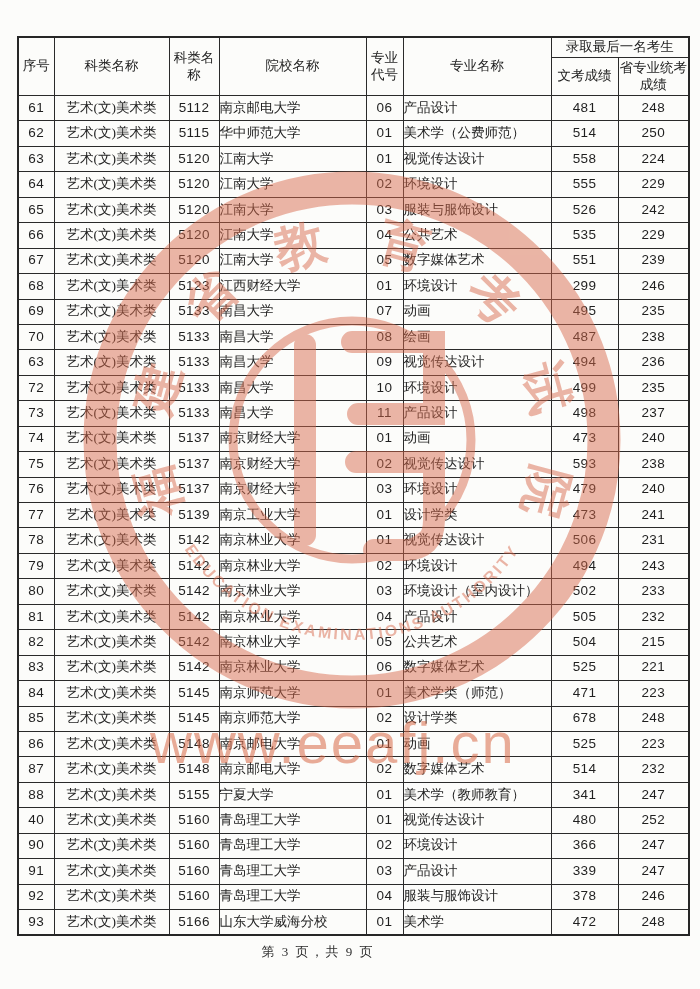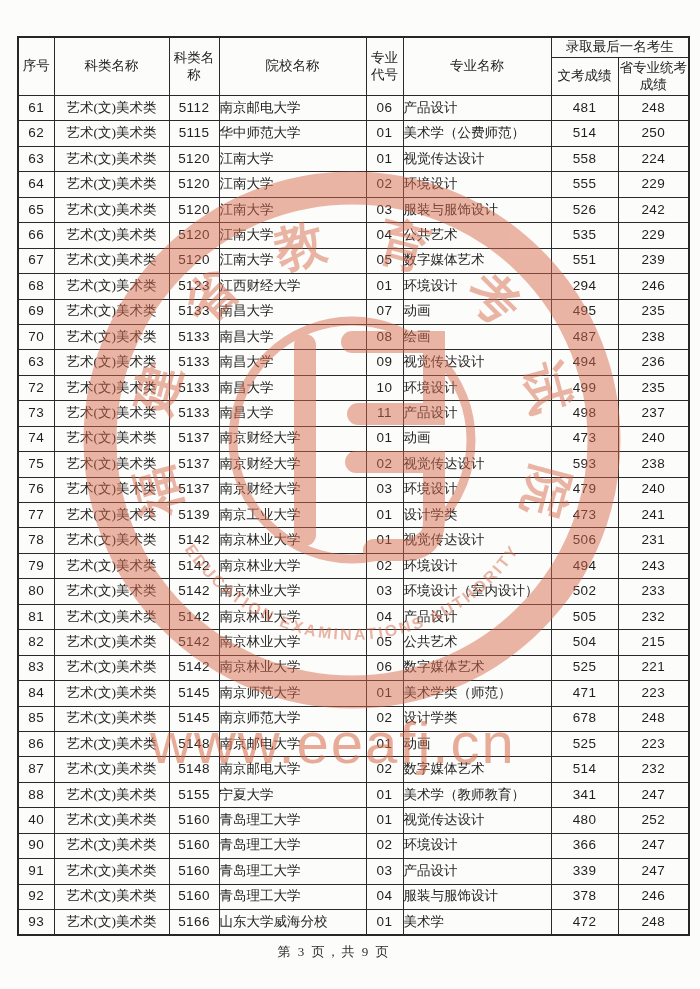--- a/index.html
+++ b/index.html
@@ -27,21 +27,21 @@
   }
   thead tr.h1 th{height:19px;}
   thead tr.h2 th{height:37px;}
   thead th{text-align:center;}
   tbody td{height:24.45px;}
   td.c{text-align:center;}
   td.l{text-align:left;padding-left:7px;}
   .num{font-family:"Liberation Sans","DejaVu Sans",sans-serif;letter-spacing:.4px;}
   
   .footer{
-    position:absolute;left:16px;top:943px;width:636px;
+    position:absolute;left:0;top:943px;width:636px;
     text-align:center;font-size:13px;color:#2e2e2e;
     letter-spacing:2px;
   }
   
   .seal-svg{
     position:absolute;left:0;top:0;width:700px;height:989px;
     pointer-events:none;z-index:5;
   }
   .site-mark{
     position:absolute;left:150px;top:709px;z-index:6;
@@ -151,21 +151,21 @@
     <td class="c num">551</td>
     <td class="c num">239</td>
   </tr>
       <tr>
     <td class="c num">68</td>
     <td class="c">艺术(文)美术类</td>
     <td class="c num">5123</td>
     <td class="l">江西财经大学</td>
     <td class="c num">01</td>
     <td class="l">环境设计</td>
-    <td class="c num">294</td>
+    <td class="c num">299</td>
     <td class="c num">246</td>
   </tr>
       <tr>
     <td class="c num">69</td>
     <td class="c">艺术(文)美术类</td>
     <td class="c num">5133</td>
     <td class="l">南昌大学</td>
     <td class="c num">07</td>
     <td class="l">动画</td>
     <td class="c num">495</td>

